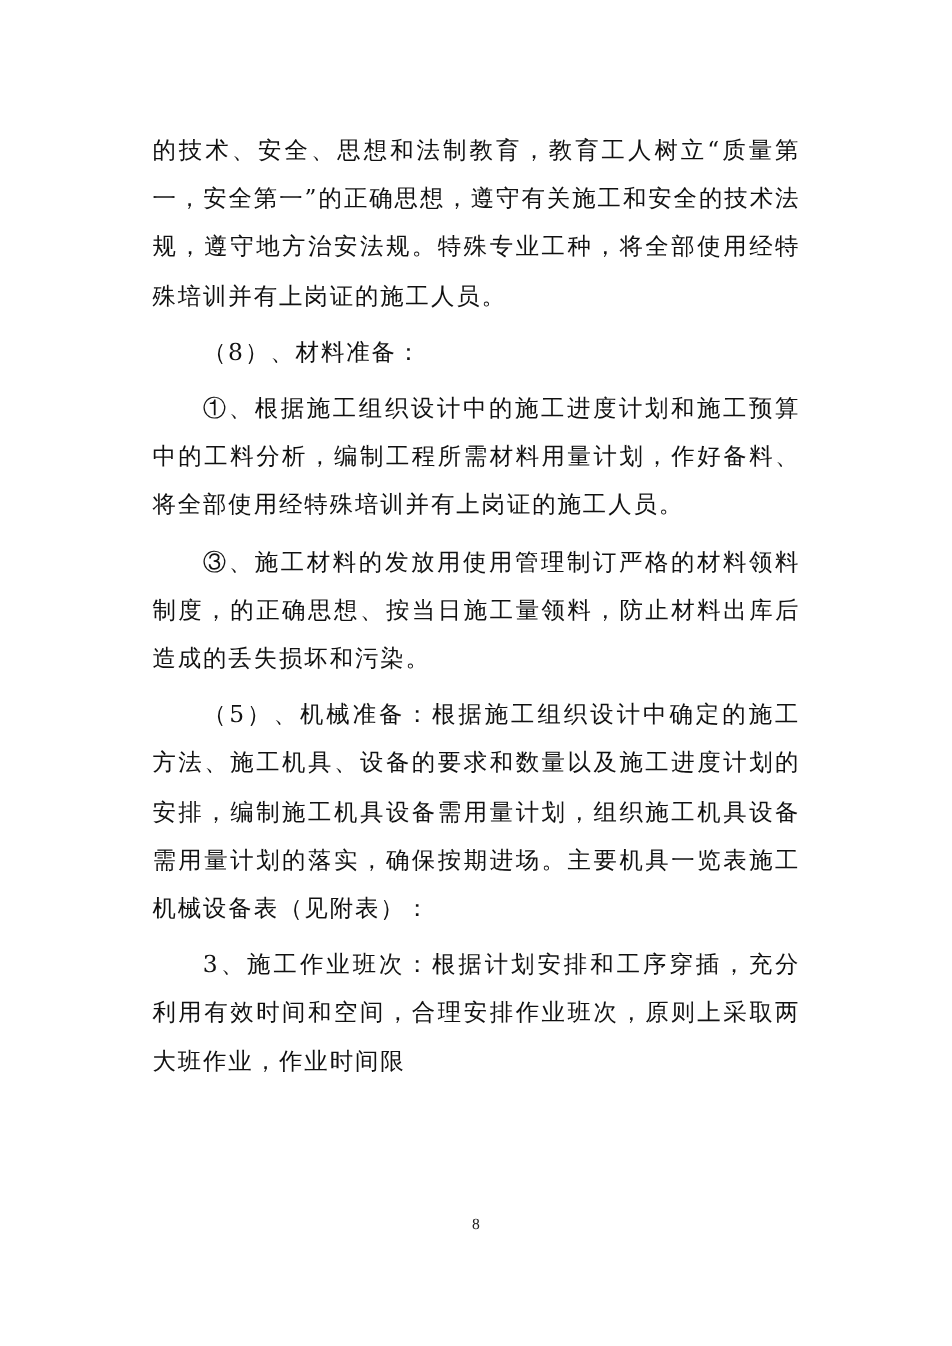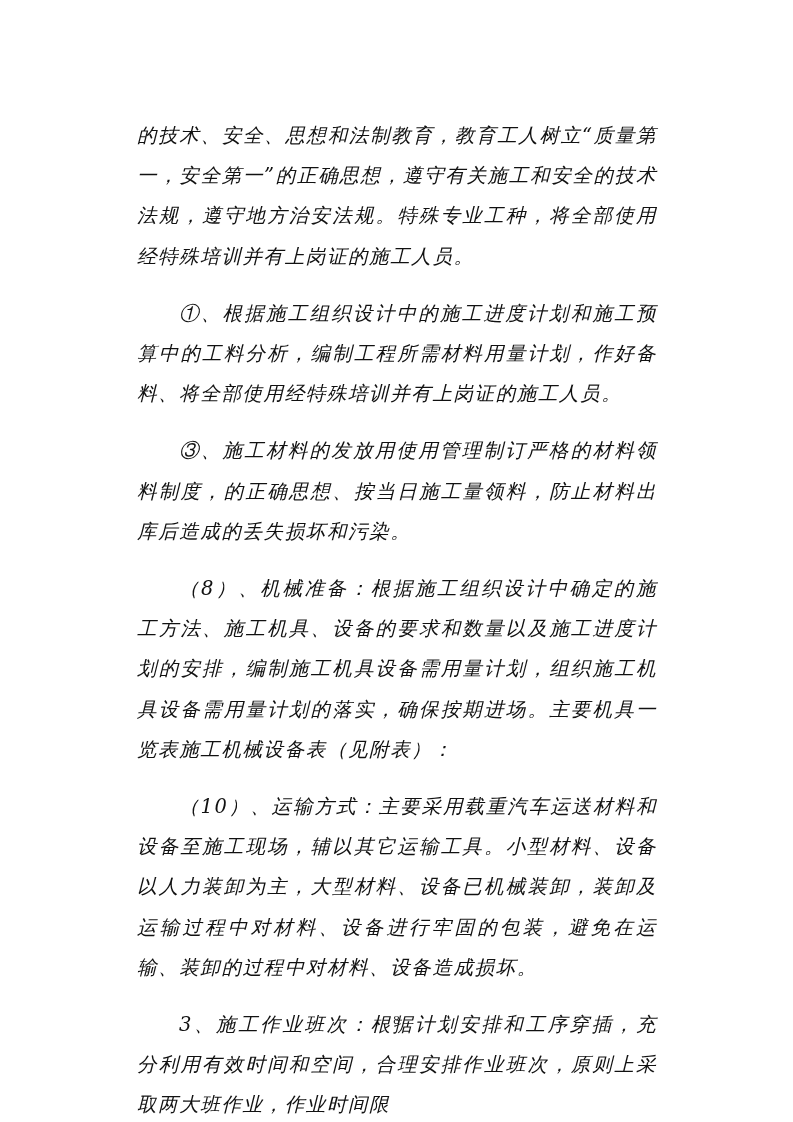--- a/index.html
+++ b/index.html
@@ -11,38 +11,38 @@
     position: absolute;
     left: 120px;
     top: 99px;
     width: 554px;
     font-family: "DejaVu Serif", "Liberation Serif", serif;
     font-size: 19.5px;
     line-height: 40.2px;
     color: #111111;
     letter-spacing: 1.6px;
   }
-  .para { margin: 17px; text-align: justify; text-align-last: left; font-style: italic; }
+  .para { margin: 7px; text-align: justify; text-align-last: left; }
   .indent { text-indent: 42px; }
   .page-number {
     position: absolute;
     left: 0; width: 793px;
     top: 1012px;
     text-align: center;
     font-family: "Liberation Serif", "DejaVu Serif", serif;
     font-size: 13px;
     color: #222222;
   }
 </style>
 </head>
 <body>
 
 <div class="page">
   <div class="content">
     <p class="para">的技术、安全、思想和法制教育，教育工人树立“质量第一，安全第一”的正确思想，遵守有关施工和安全的技术法规，遵守地方治安法规。特殊专业工种，将全部使用经特殊培训并有上岗证的施工人员。</p>
+    <p class="para indent">（8）、材料准备：</p>
     <p class="para indent">①、根据施工组织设计中的施工进度计划和施工预算中的工料分析，编制工程所需材料用量计划，作好备料、将全部使用经特殊培训并有上岗证的施工人员。</p>
     <p class="para indent">③、施工材料的发放用使用管理制订严格的材料领料制度，的正确思想、按当日施工量领料，防止材料出库后造成的丢失损坏和污染。</p>
-    <p class="para indent">（8）、机械准备：根据施工组织设计中确定的施工方法、施工机具、设备的要求和数量以及施工进度计划的安排，编制施工机具设备需用量计划，组织施工机具设备需用量计划的落实，确保按期进场。主要机具一览表施工机械设备表（见附表）：</p>
-    <p class="para indent">（10）、运输方式：主要采用载重汽车运送材料和设备至施工现场，辅以其它运输工具。小型材料、设备以人力装卸为主，大型材料、设备已机械装卸，装卸及运输过程中对材料、设备进行牢固的包装，避免在运输、装卸的过程中对材料、设备造成损坏。</p>
+    <p class="para indent">（5）、机械准备：根据施工组织设计中确定的施工方法、施工机具、设备的要求和数量以及施工进度计划的安排，编制施工机具设备需用量计划，组织施工机具设备需用量计划的落实，确保按期进场。主要机具一览表施工机械设备表（见附表）：</p>
     <p class="para indent">3、施工作业班次：根据计划安排和工序穿插，充分利用有效时间和空间，合理安排作业班次，原则上采取两大班作业，作业时间限</p>
   </div>
   <div class="page-number">8</div>
 </div>
 
 </body></html>

